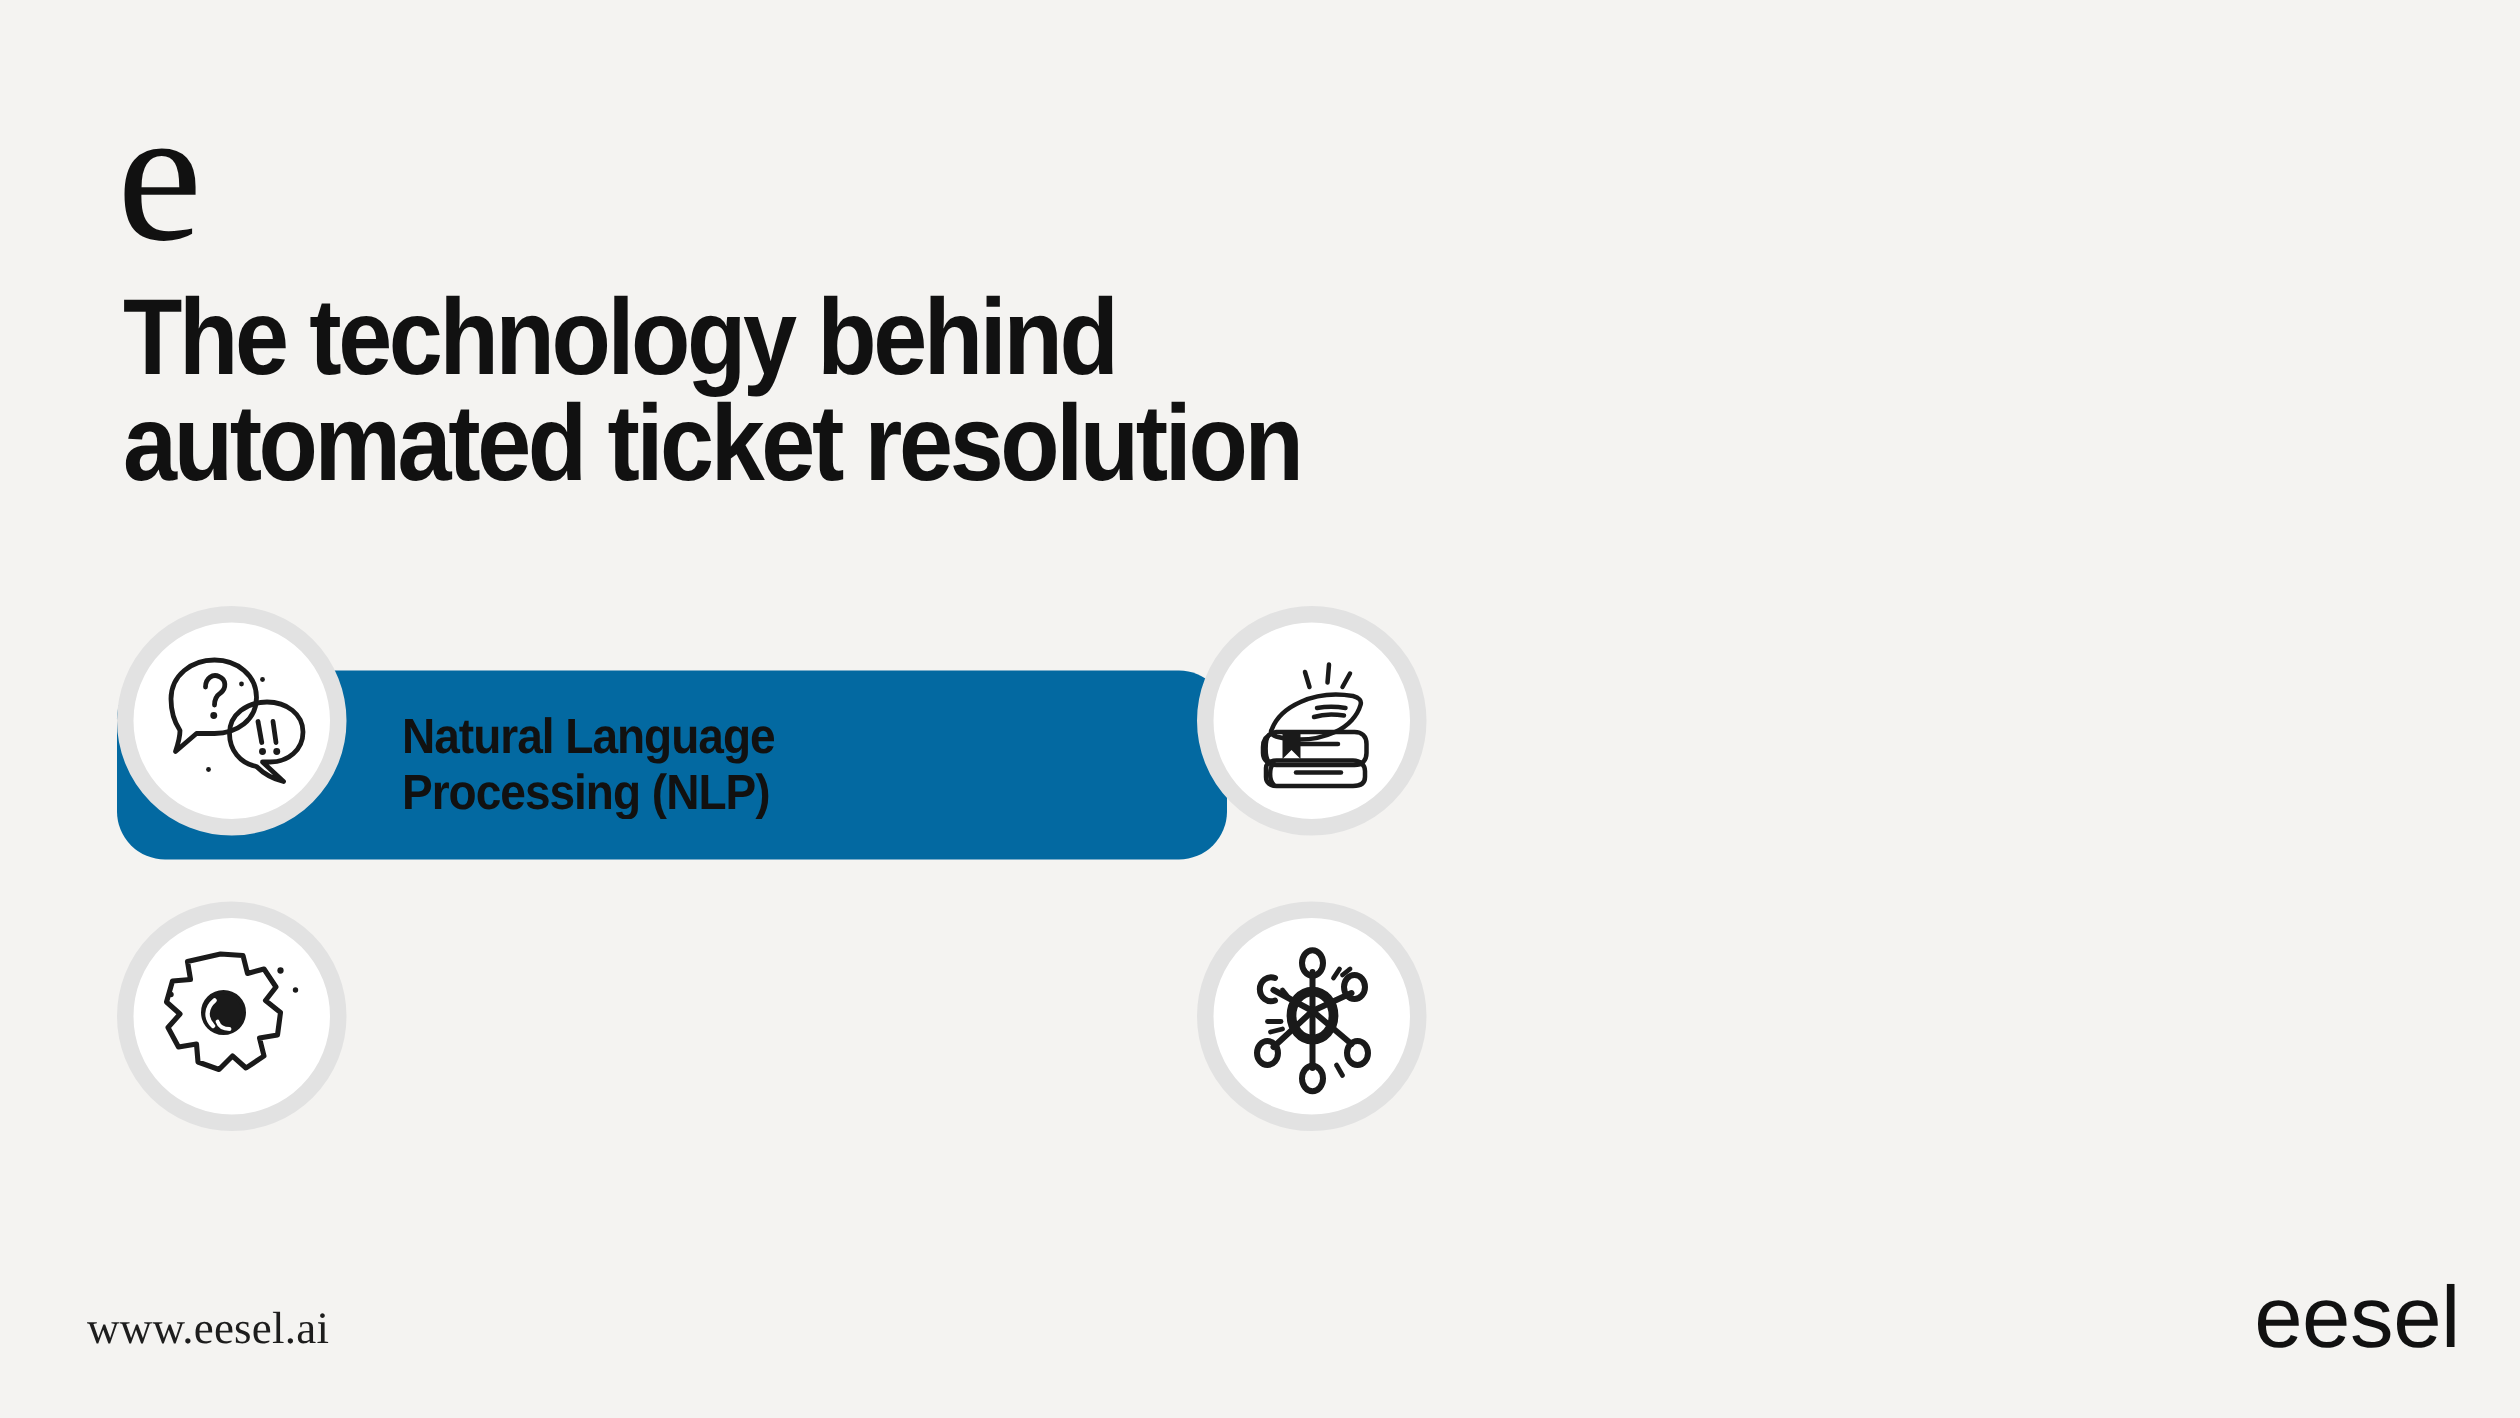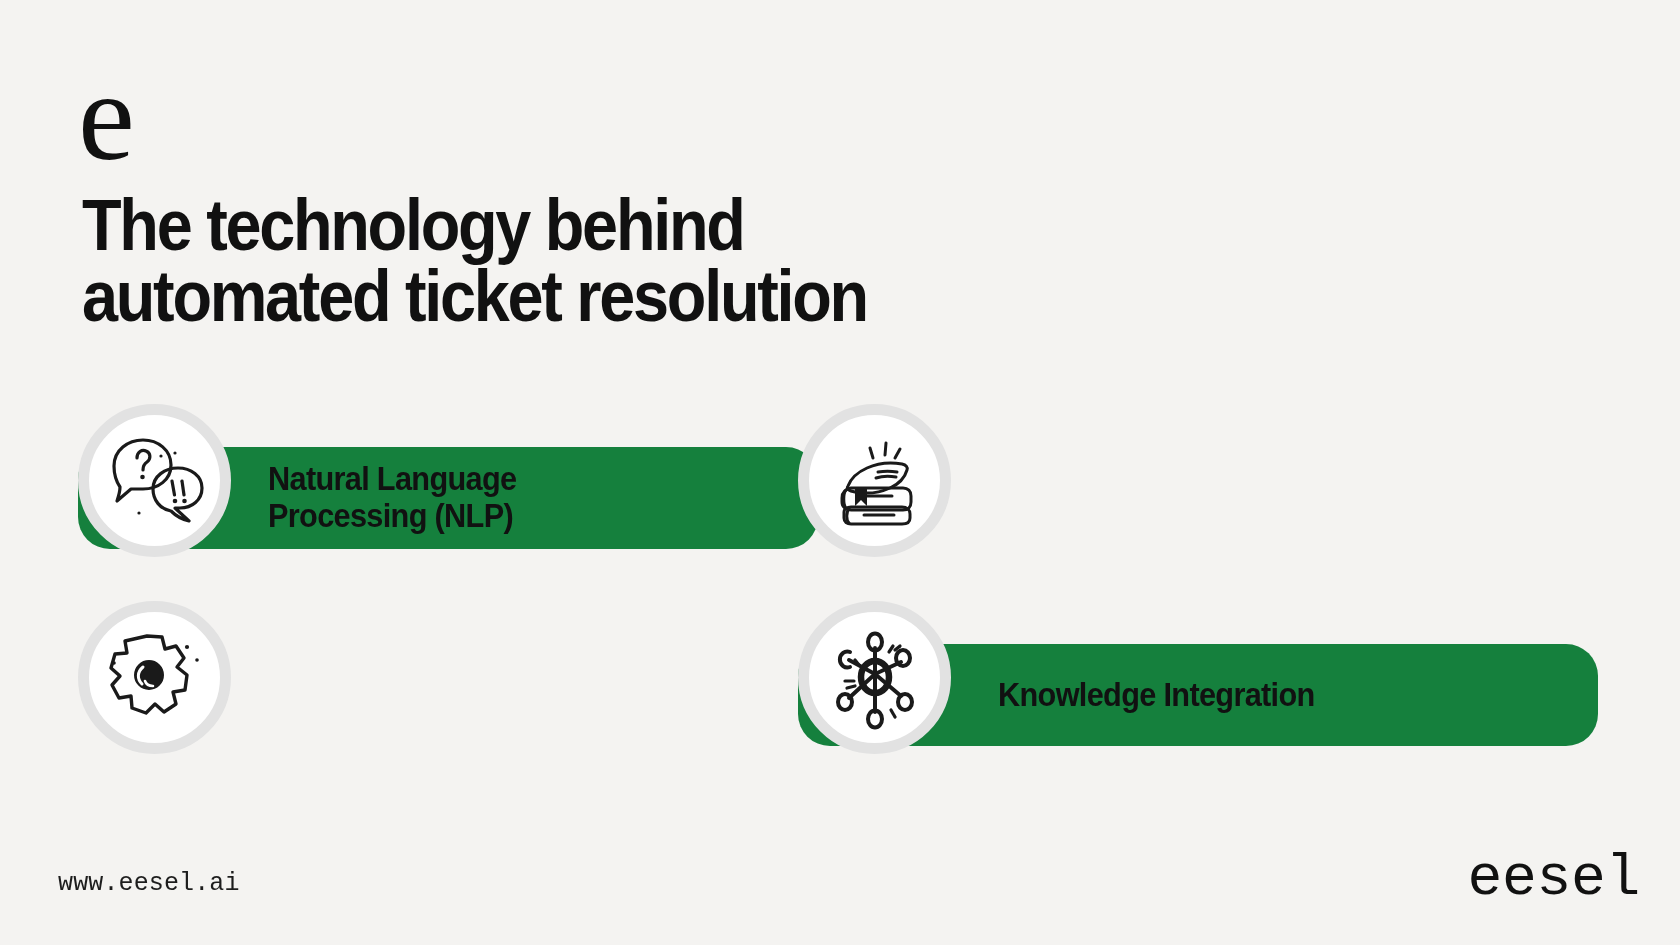--- a/index.html
+++ b/index.html
@@ -39,22 +39,22 @@
     letter-spacing:-0.035em;
     color:#111111;
     transform:scaleX(0.90);
     transform-origin:left top;
   }
   .heading .ln { display:block; white-space:nowrap; }
 
   
   .card {
     position:absolute;
-    height:102px;
-    background:#15803d;
+    height:126px;
+    background:#0369a1;
     border-radius:32px;
     display:flex;
     align-items:center;
   }
   .card.left  { left:78px;  width:740px; }
   .card.right { left:798px; width:800px; }
   .card.r1 { top:447px; }
   .card.r2 { top:644px; }
 
   .card-label {
@@ -85,29 +85,29 @@
   .icon-circle.left  { left:78px; }
   .icon-circle.right { left:798px; }
   .icon-circle.r1 { top:404px; }
   .icon-circle.r2 { top:601px; }
   .icon-circle svg { display:block; }
 
   
   .footer-url {
     position:absolute;
     left:58px; top:869px;
-    font-family:Liberation Mono, monospace;
-    font-size:25px;
+    font-family:Liberation Serif, serif;
+    font-size:30px;
     color:#1d1d1d;
     letter-spacing:0.005em;
   }
   .footer-logo {
     position:absolute;
     right:40px; top:850px;
-    font-family:Liberation Mono, monospace;
+    font-family:Liberation Sans, sans-serif;
     font-size:58px;
     line-height:1;
     color:#111111;
     letter-spacing:-0.005em;
   }
 </style>
 </head>
 <body>
 
 <div class="slide">
@@ -175,23 +175,20 @@
       <circle cx="47" cy="50" r="13.5" fill="#1a1a1a" stroke="#1a1a1a" stroke-width="3"></circle>
       <path d="M41 42 C35 47 35 54 40 59" stroke="#ffffff" stroke-width="3" fill="none"></path>
       <path d="M51 61 C47 61 44 59 43 56" stroke="#ffffff" stroke-width="2.6" fill="none"></path>
 
       <circle cx="85" cy="22" r="2.1" fill="#1a1a1a" stroke="none"></circle>
       <circle cx="95" cy="35" r="1.8" fill="#1a1a1a" stroke="none"></circle>
       <circle cx="12" cy="38" r="1.8" fill="#1a1a1a" stroke="none"></circle>
     </svg>
   </div>
 
-  <div class="card right r2">
-    <div class="card-label">Knowledge Integration</div>
-  </div>
   <div class="icon-circle right r2">
     <svg width="104" height="108" viewBox="0 0 104 108" fill="none" stroke="#1a1a1a" stroke-width="4" stroke-linecap="round" stroke-linejoin="round">
 
       <path d="M52 50 L52 24"></path>
       <path d="M52 50 L52 88"></path>
       <path d="M52 50 L26 36"></path>
       <path d="M52 50 L78 38"></path>
       <path d="M52 50 L26 74"></path>
       <path d="M52 50 L78 72"></path>
 

